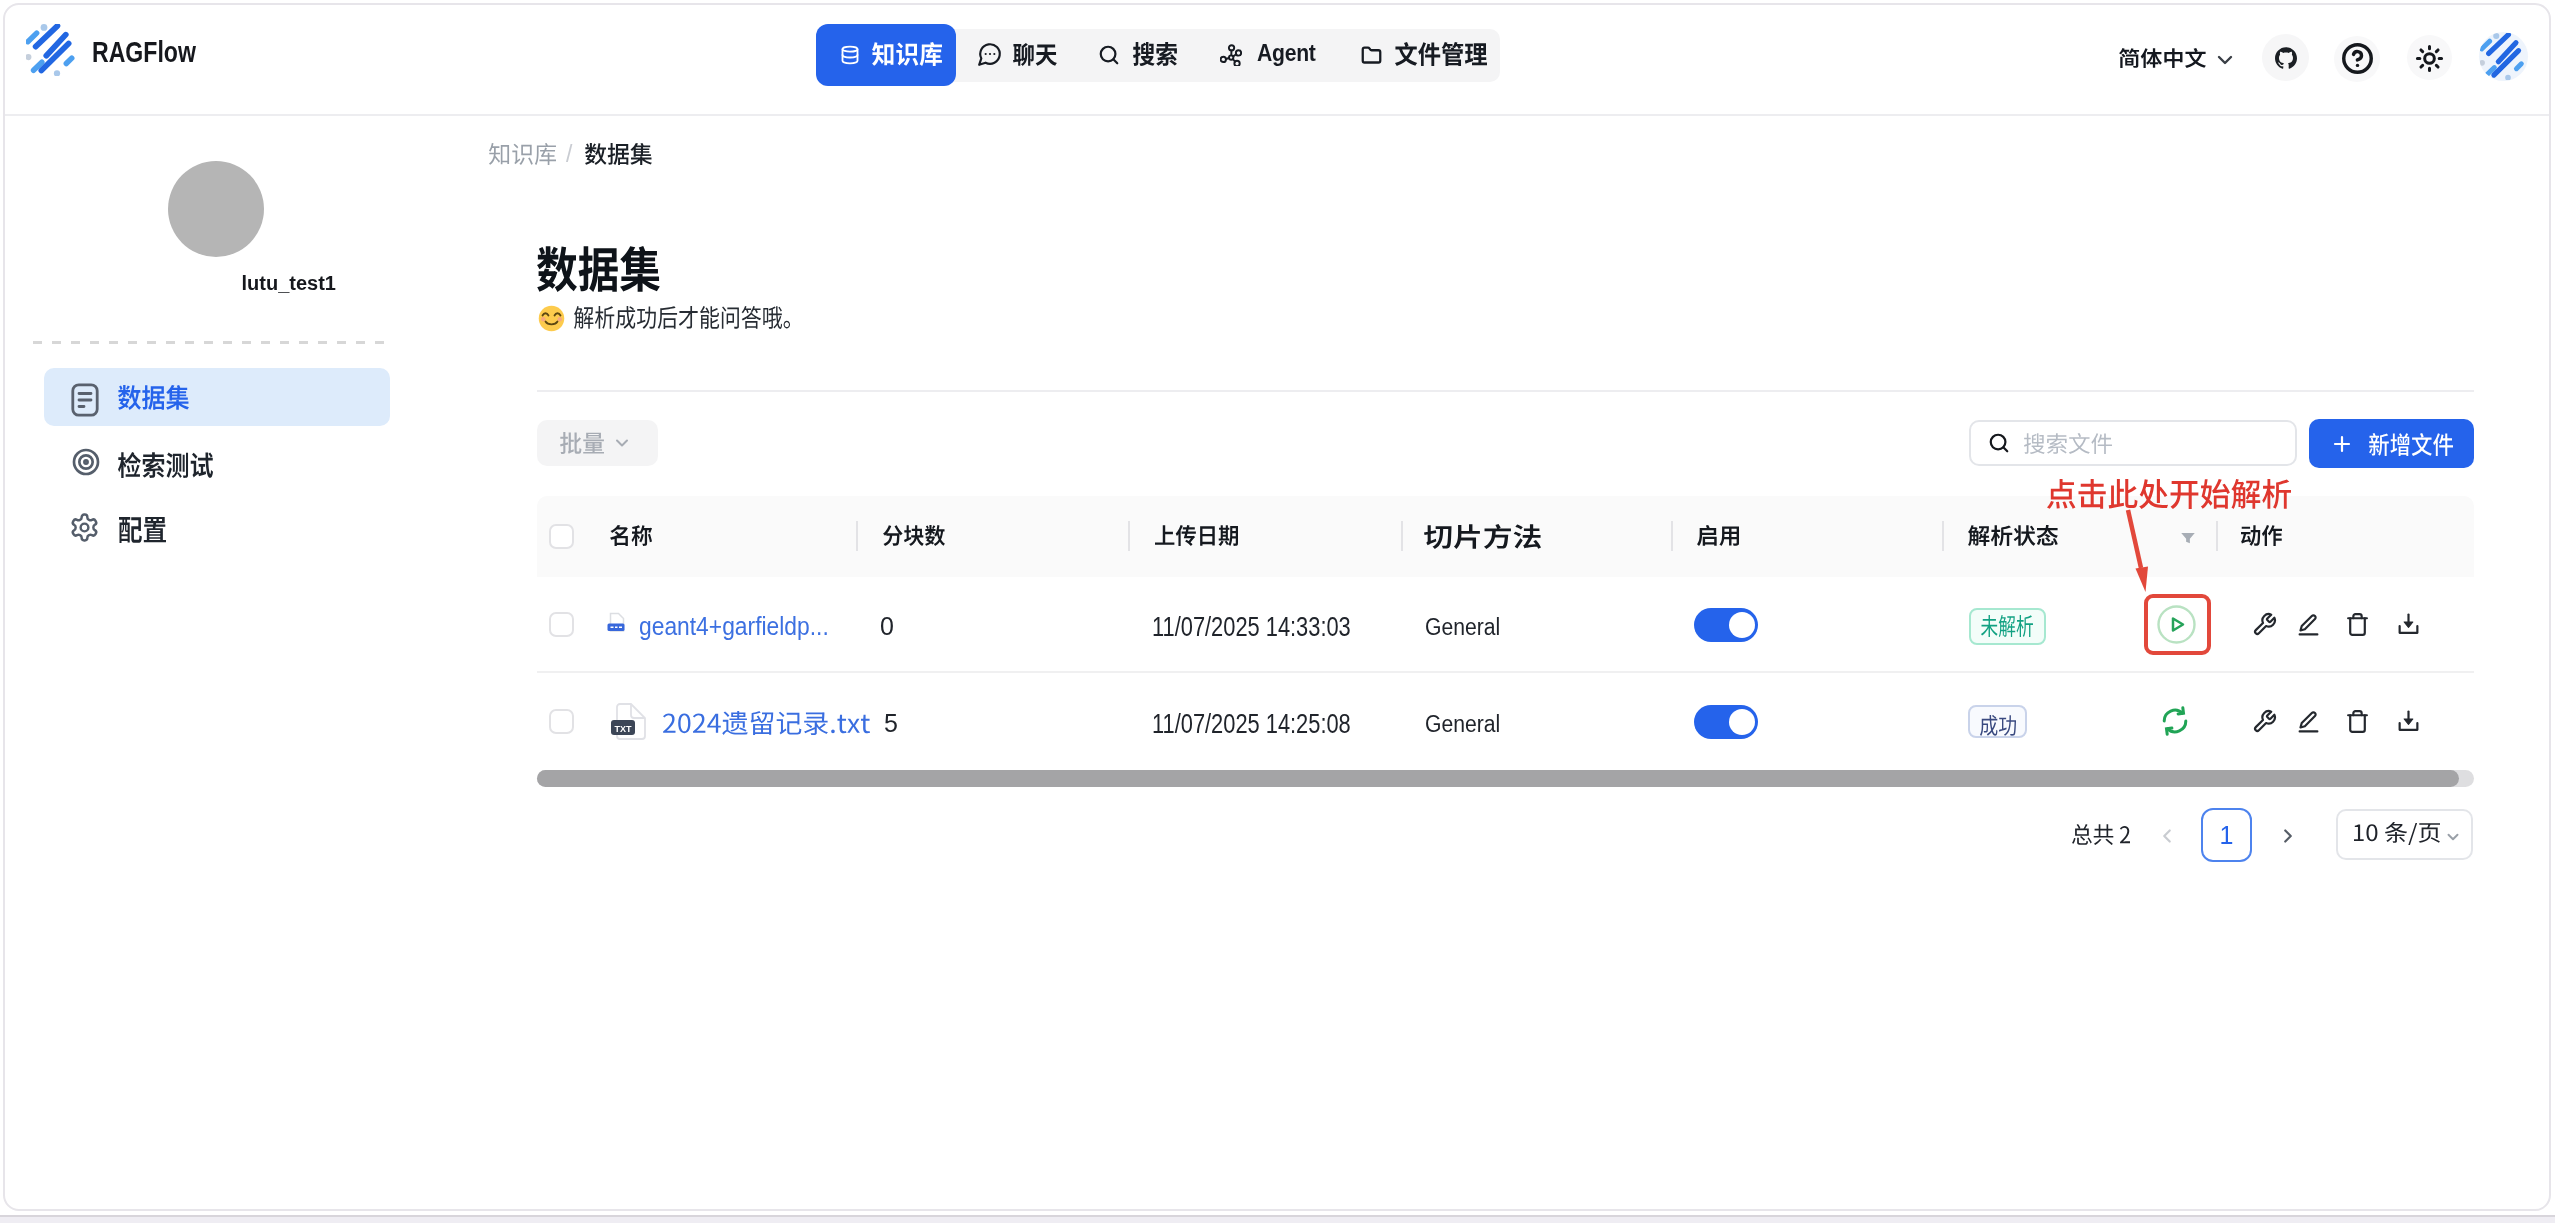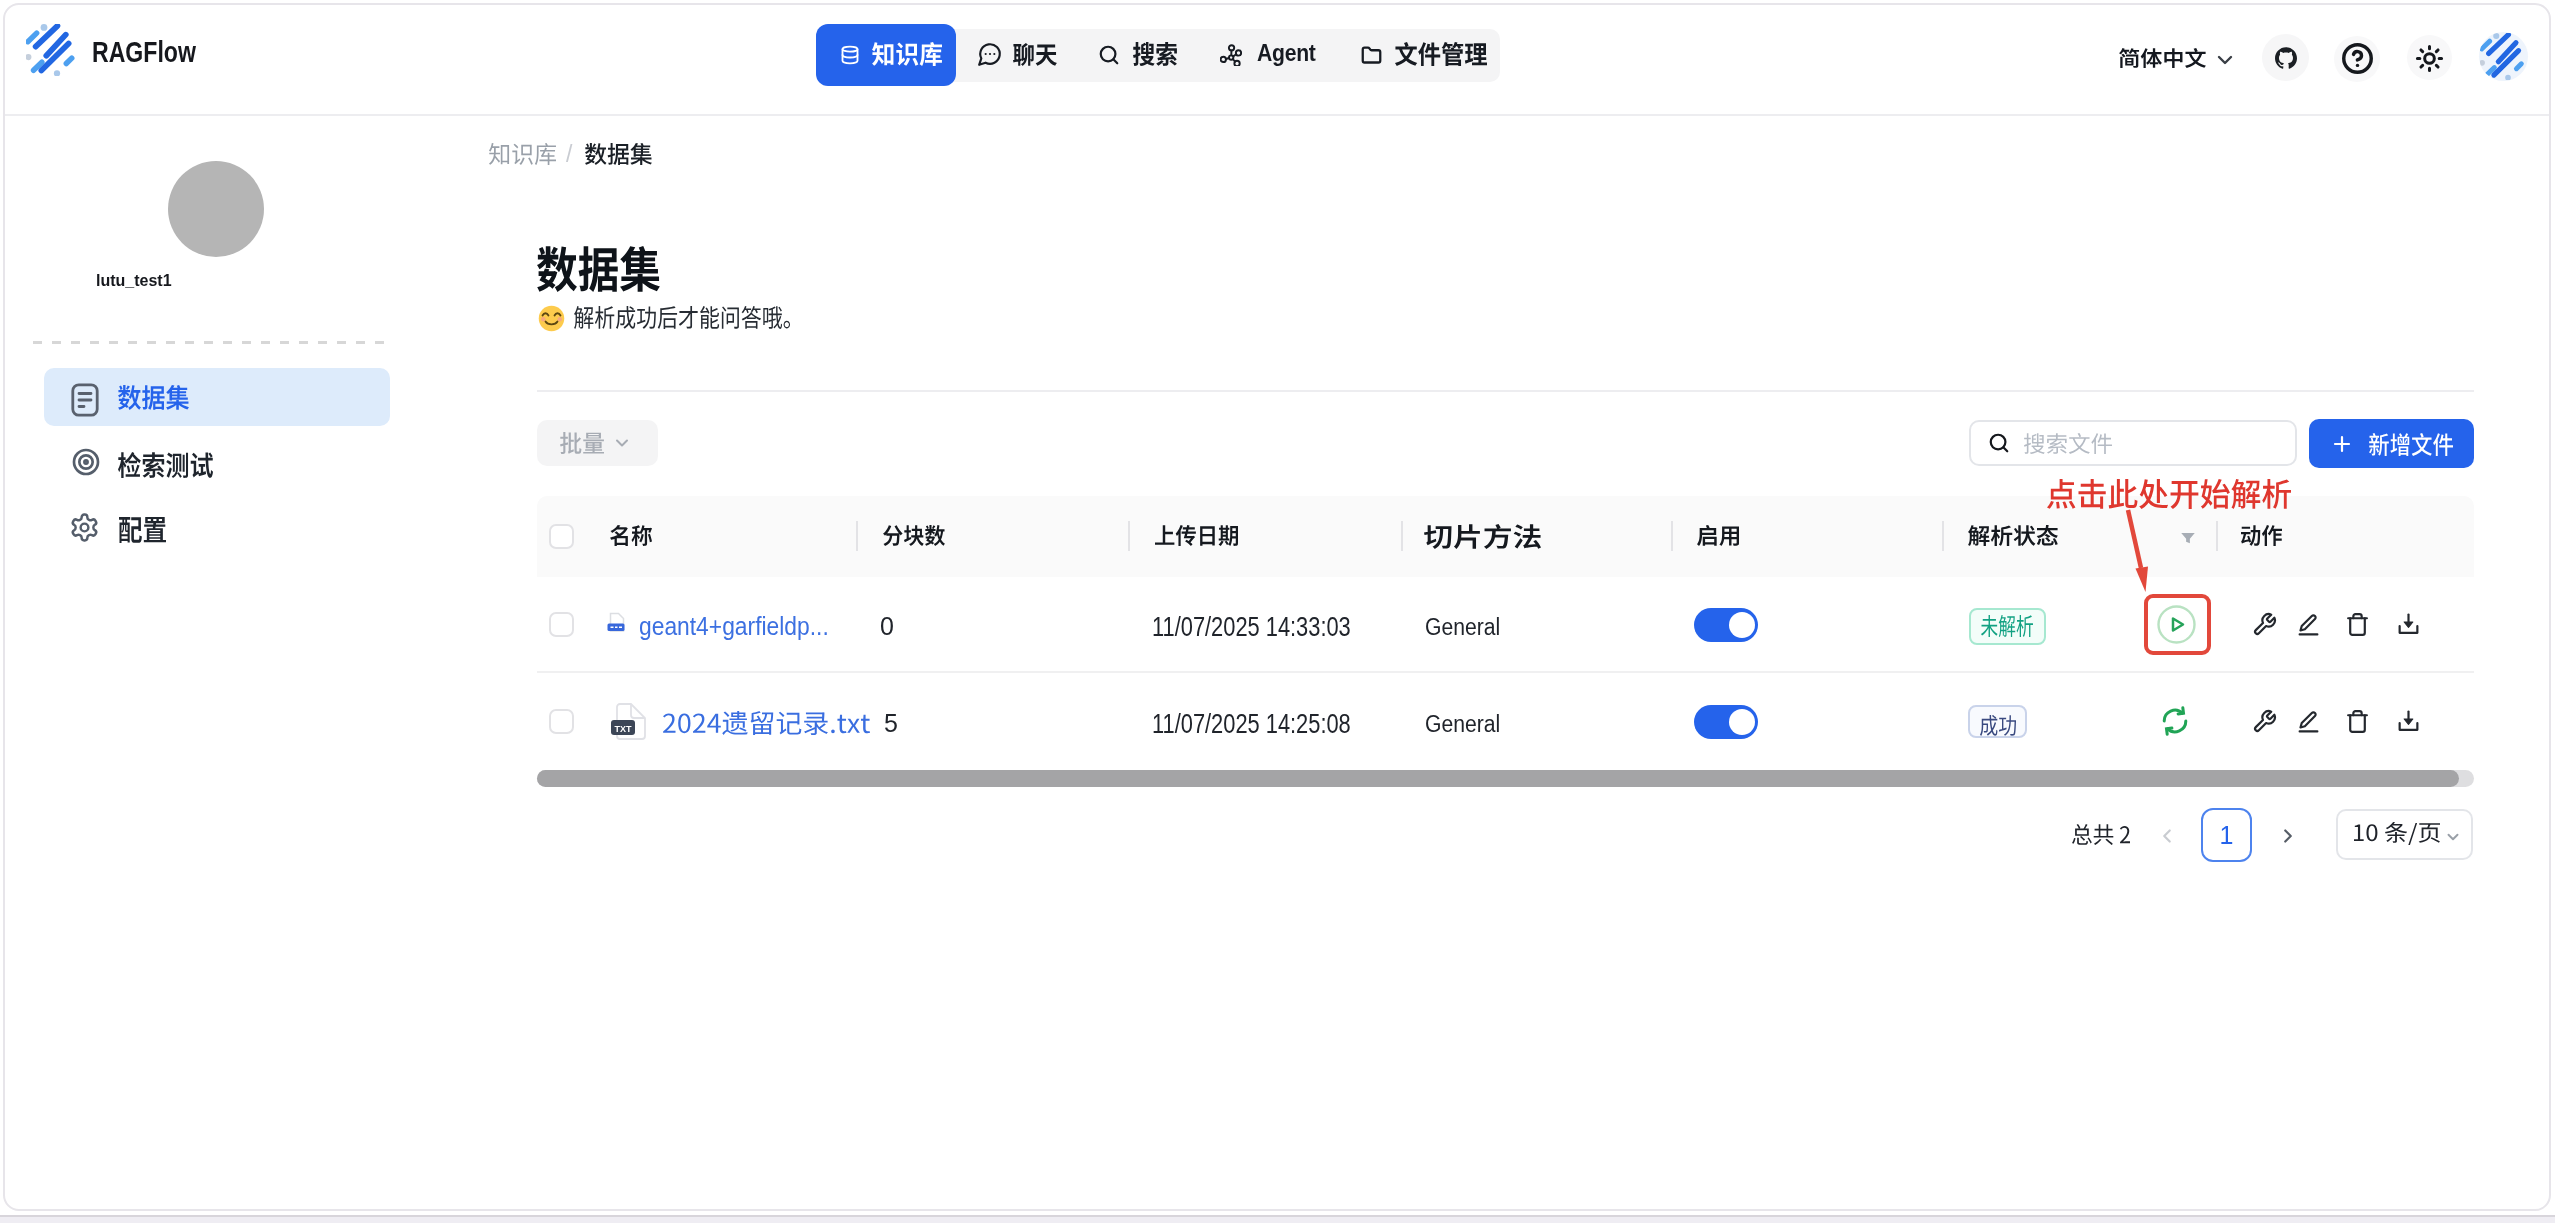--- a/index.html
+++ b/index.html
@@ -21,21 +21,21 @@
     <path d="M39 61 76.5 20.5" stroke="#2267e2" stroke-width="11"></path>
     <path d="M29.5 89.5 82 37.5" stroke="#2267e2" stroke-width="11"></path>
   </svg>
 <div class="abs" style="left:92px;top:35px;font-size:30px;font-weight:bold;color:#16181d;transform:scaleX(.77);transform-origin:0 0">RAGFlow</div>
 
 <div class="abs" style="left:820px;top:29px;width:680px;height:53px;background:#f4f4f5;border-radius:10px"></div>
 <div class="abs" style="left:816px;top:24px;width:140px;height:62px;background:#2563eb;border-radius:12px"></div>
 <div class="abs" style="left:1257px;top:40px;font-size:23px;font-weight:bold;letter-spacing:-.3px;color:#171b22;transform:scaleX(.92);transform-origin:0 0">Agent</div>
 
 <div class="abs" style="left:168px;top:161px;width:96px;height:96px;border-radius:50%;background:#b5b5b5"></div>
-<div class="abs" style="left:96px;top:272px;width:240px;text-align:left;font-size:16px;font-weight:bold;color:#16181d">lutu_test1</div>
+<div class="abs" style="left:96px;top:272px;width:240px;text-align:right;font-size:20px;font-weight:bold;color:#16181d">lutu_test1</div>
 <div class="abs" style="left:33px;top:341px;width:355px;height:2.5px;background:repeating-linear-gradient(90deg,#d7d7d7 0 9px,transparent 9px 19px)"></div>
 <div class="abs" style="left:44px;top:368px;width:346px;height:58px;background:#ddebfb;border-radius:10px"></div>
 
 <div class="abs" style="left:566px;top:141px;font-size:23px;color:#c9ccd2">/</div>
 
 <div class="abs" style="left:537px;top:390px;width:1937px;height:2px;background:#ededf0"></div>
 
 <div class="abs" style="left:537px;top:420px;width:121px;height:46px;background:#f4f4f5;border-radius:10px"></div>
 
 <div class="abs" style="left:1969px;top:420px;width:328px;height:46px;border:2px solid #e3e5e9;border-radius:10px;background:#fff"></div>

